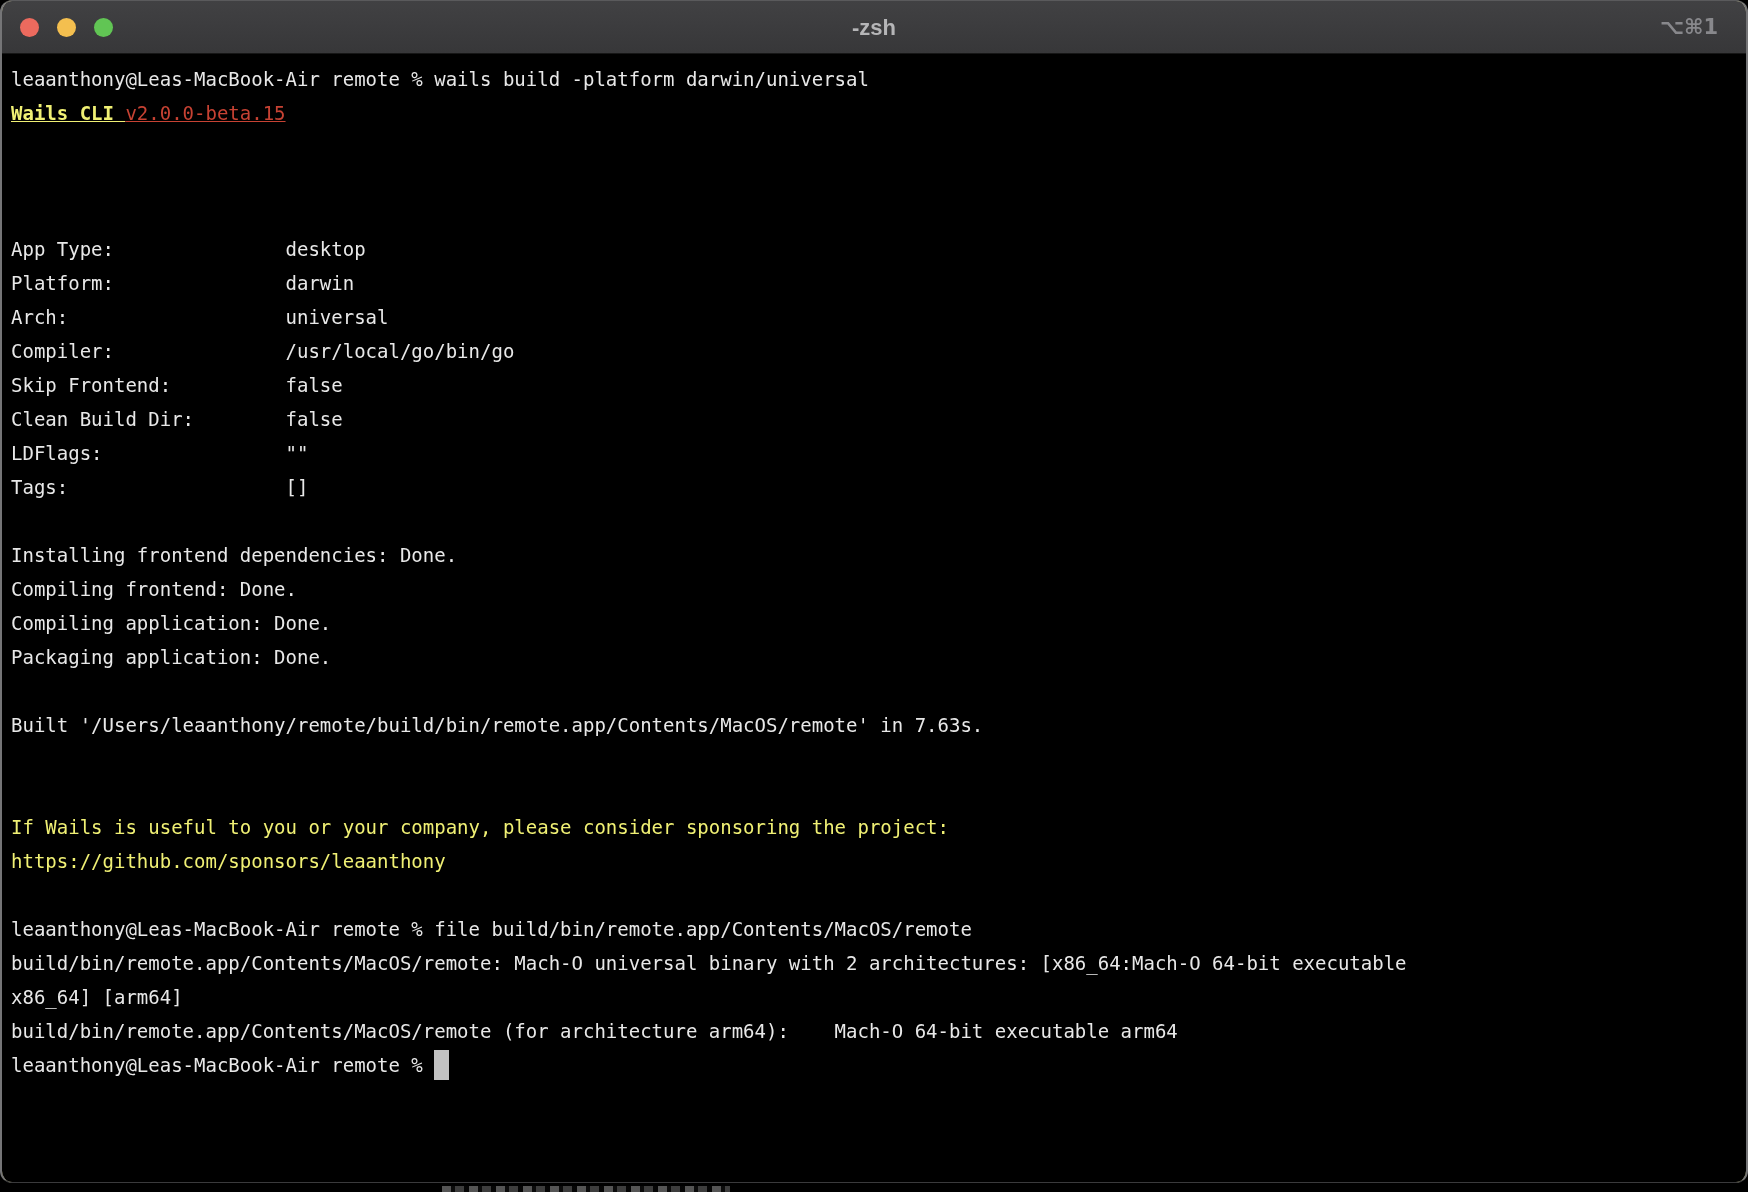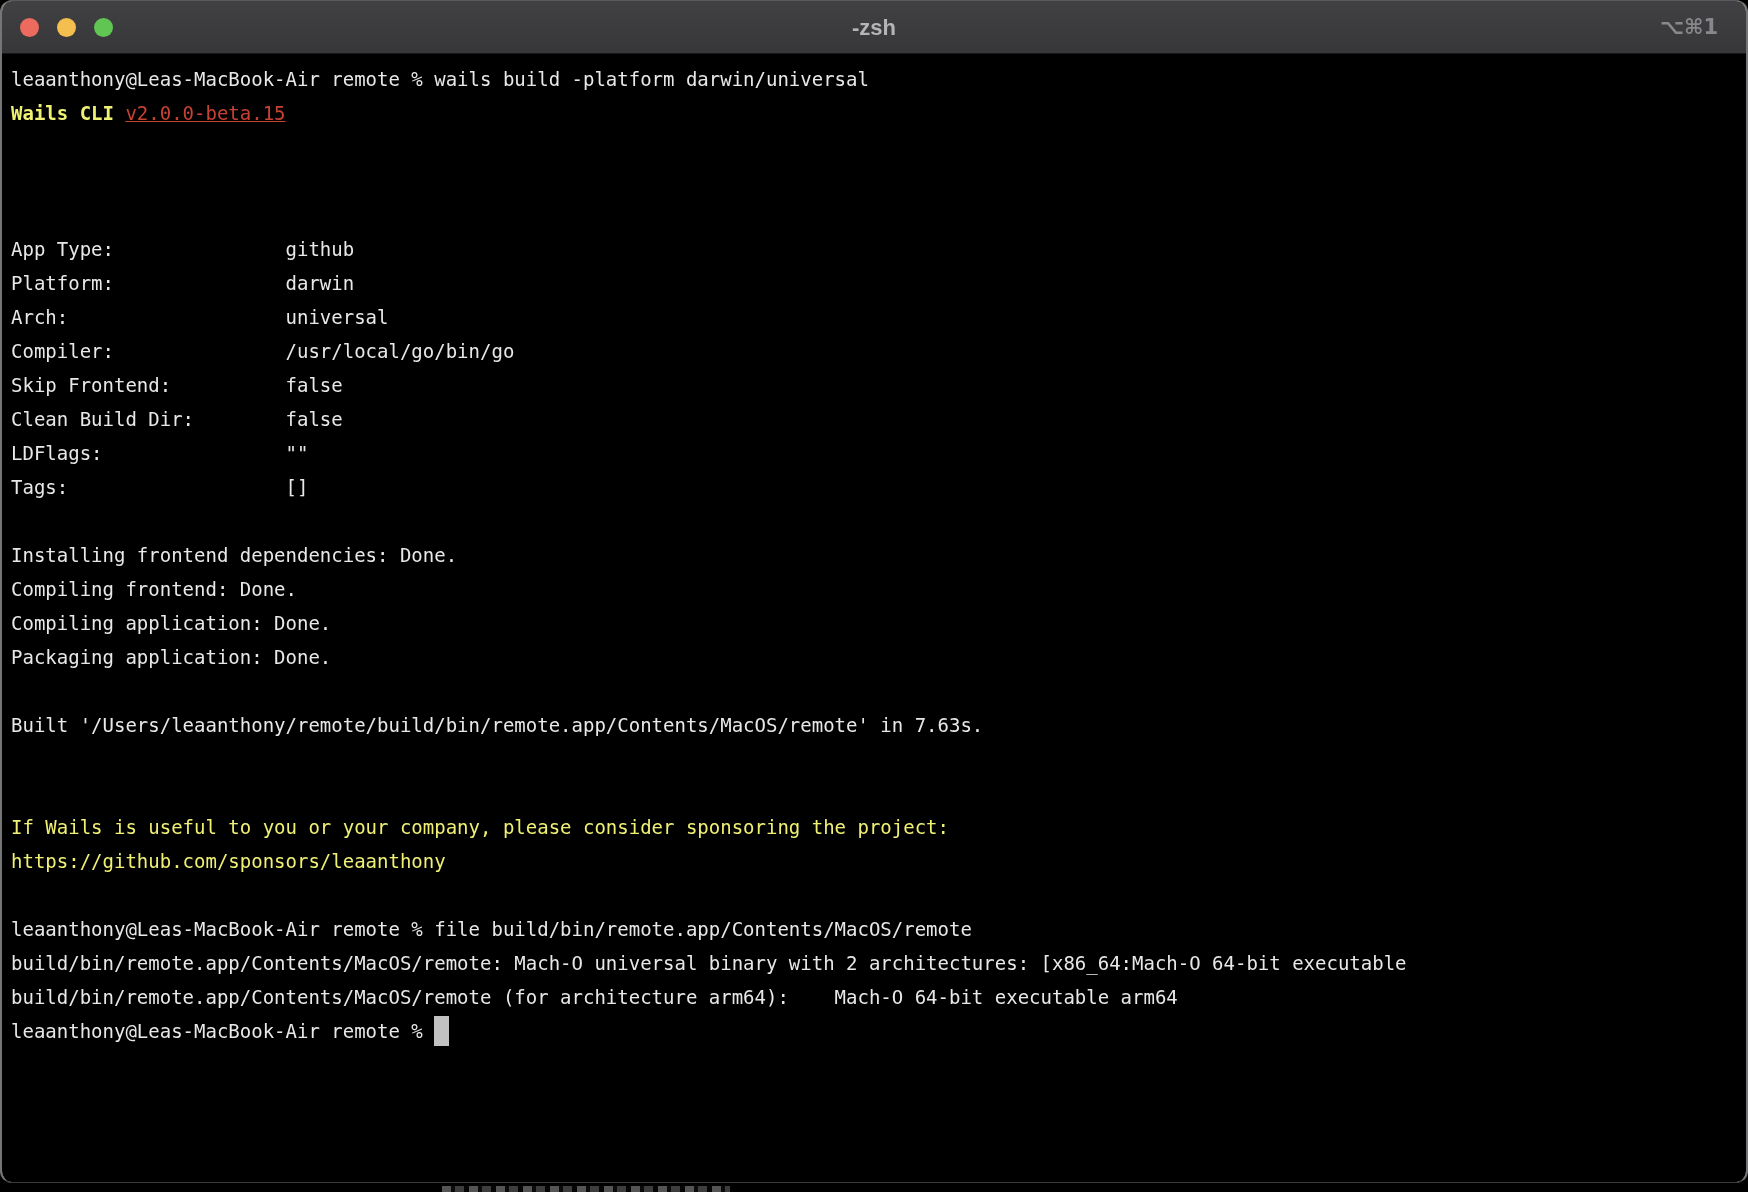--- a/index.html
+++ b/index.html
@@ -74,21 +74,21 @@
   .term-line {
     height: 34px;
     line-height: 34px;
     white-space: pre;
     font-size: 19px;
     color: #e8e8e8;
   }
   .seg-default { color: #e8e8e8; }
   .seg-yellow  { color: #f0f074; }
   .seg-red     { color: #c74233; text-decoration: underline; }
-  .seg-bold    { font-weight: bold; }
+  .seg-bold    { font-weight: bold; text-decoration: underline; }
   .cursor {
     display: inline-block;
     width: 15px; height: 30px;
     background: #c2c2c2;
     vertical-align: middle;
     margin-top: -4px;
   }
   .bg-sliver {
     position: absolute;
     left: 442px; top: 1186px;
@@ -111,21 +111,21 @@
     </div>
     <div class="title">-zsh</div>
     <div class="shortcut">⌥⌘1</div>
   </div>
   <div class="term-body" id="term-body">
       <div class="term-line"><span class="seg-default">leaanthony@Leas-MacBook-Air remote % wails build -platform darwin/universal</span></div>
       <div class="term-line"><span class="seg-yellow seg-bold">Wails CLI </span><span class="seg-red">v2.0.0-beta.15</span></div>
       <div class="term-line"></div>
       <div class="term-line"></div>
       <div class="term-line"></div>
-      <div class="term-line"><span class="seg-default">App Type:               github</span></div>
+      <div class="term-line"><span class="seg-default">App Type:               desktop</span></div>
       <div class="term-line"><span class="seg-default">Platform:               darwin</span></div>
       <div class="term-line"><span class="seg-default">Arch:                   universal</span></div>
       <div class="term-line"><span class="seg-default">Compiler:               /usr/local/go/bin/go</span></div>
       <div class="term-line"><span class="seg-default">Skip Frontend:          false</span></div>
       <div class="term-line"><span class="seg-default">Clean Build Dir:        false</span></div>
       <div class="term-line"><span class="seg-default">LDFlags:                ""</span></div>
       <div class="term-line"><span class="seg-default">Tags:                   []</span></div>
       <div class="term-line"></div>
       <div class="term-line"><span class="seg-default">Installing frontend dependencies: Done.</span></div>
       <div class="term-line"><span class="seg-default">Compiling frontend: Done.</span></div>
@@ -133,18 +133,19 @@
       <div class="term-line"><span class="seg-default">Packaging application: Done.</span></div>
       <div class="term-line"></div>
       <div class="term-line"><span class="seg-default">Built '/Users/leaanthony/remote/build/bin/remote.app/Contents/MacOS/remote' in 7.63s.</span></div>
       <div class="term-line"></div>
       <div class="term-line"></div>
       <div class="term-line"><span class="seg-yellow">If Wails is useful to you or your company, please consider sponsoring the project:</span></div>
       <div class="term-line"><span class="seg-yellow">https://github.com/sponsors/leaanthony</span></div>
       <div class="term-line"></div>
       <div class="term-line"><span class="seg-default">leaanthony@Leas-MacBook-Air remote % file build/bin/remote.app/Contents/MacOS/remote</span></div>
       <div class="term-line"><span class="seg-default">build/bin/remote.app/Contents/MacOS/remote: Mach-O universal binary with 2 architectures: [x86_64:Mach-O 64-bit executable</span></div>
+      <div class="term-line"><span class="seg-default">x86_64] [arm64]</span></div>
       <div class="term-line"><span class="seg-default">build/bin/remote.app/Contents/MacOS/remote (for architecture arm64):    Mach-O 64-bit executable arm64</span></div>
       <div class="term-line"><span class="seg-default">leaanthony@Leas-MacBook-Air remote % </span><span class="cursor"></span></div>
     </div>
 </div>
 
 <div class="bg-sliver"></div>
 
 </body></html>

